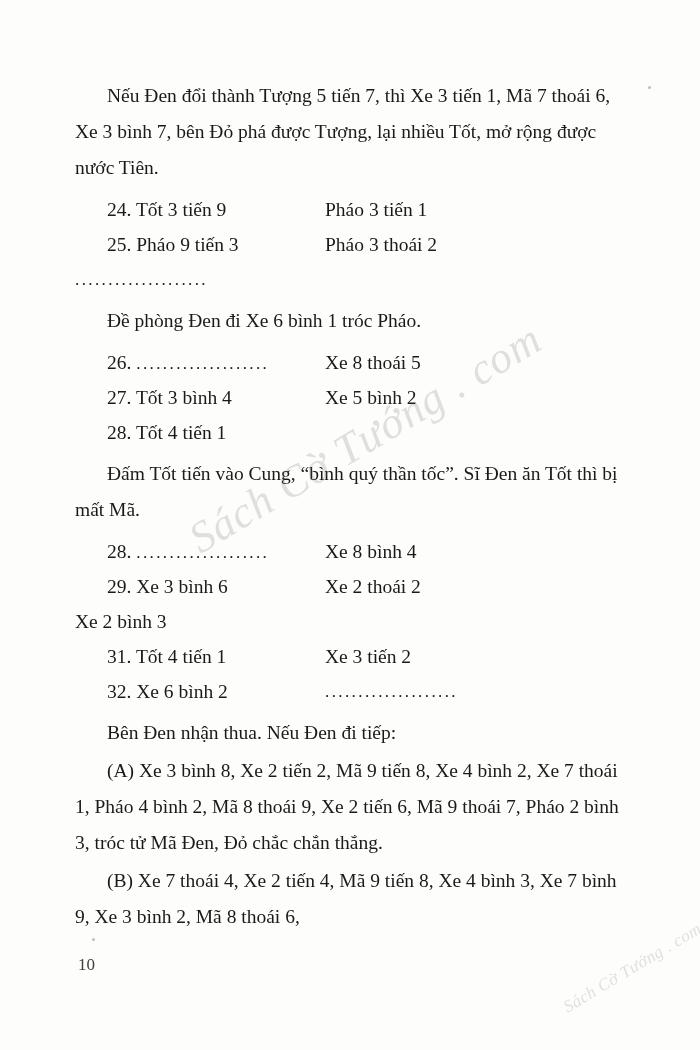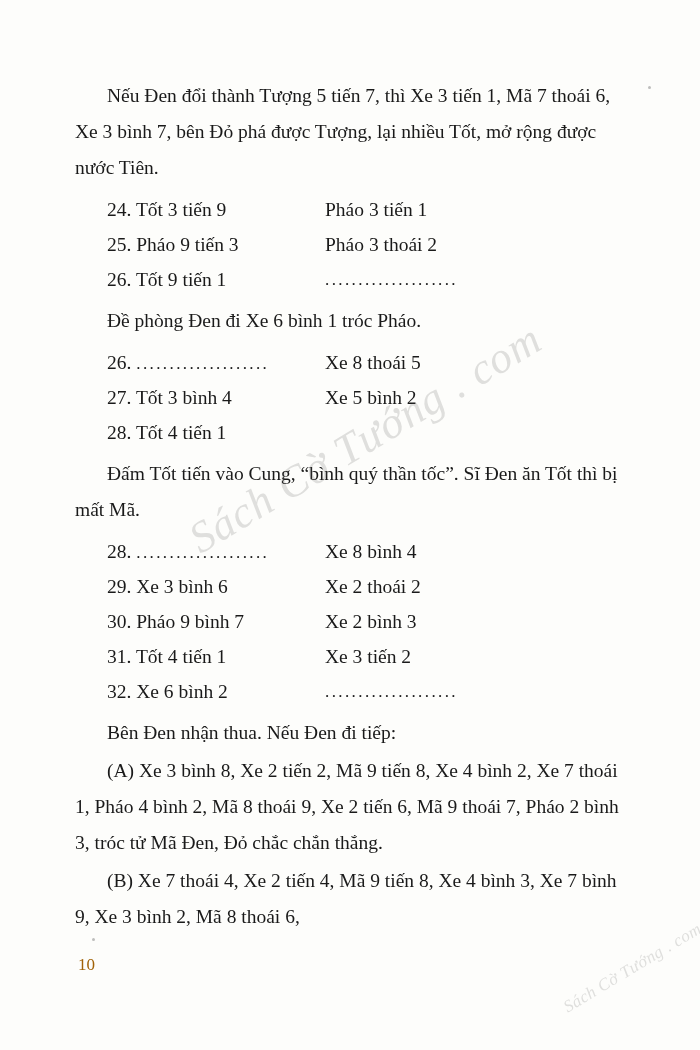--- a/index.html
+++ b/index.html
@@ -71,21 +71,21 @@
     margin-top: 4px;
     margin-bottom: 4px;
   }
 
   .page-number {
     position: absolute;
     left: 78px;
     top: 955px;
     font-size: 17px;
     font-family: "Liberation Serif", serif;
-    color: #a16207;
+    color: #404040;
   }
 
   
   .watermark {
     position: absolute;
     color: rgba(90, 90, 90, 0.18);
     font-family: "Liberation Serif", serif;
     font-style: italic;
     pointer-events: none;
     user-select: none;
@@ -130,21 +130,20 @@
     <div class="move-list">
       <div class="move-row">
         <span class="move-red"><span>24.</span> <span>Tốt 3 tiến 9</span></span>
         <span class="move-black">Pháo 3 tiến 1</span>
       </div>
       <div class="move-row">
         <span class="move-red"><span>25.</span> <span>Pháo 9 tiến 3</span></span>
         <span class="move-black">Pháo 3 thoái 2</span>
       </div>
       <div class="move-row">
-        <span class="move-red"><span>26.</span> <span>Tốt 9 tiến 1</span></span>
         <span class="move-black dots">....................</span>
       </div>
     </div>
 
     <p class="para para-block">Đề phòng Đen đi Xe 6 bình 1 tróc Pháo.</p>
 
     <div class="move-list">
       <div class="move-row">
         <span class="move-red"><span>26.</span> <span class="dots">....................</span></span>
         <span class="move-black">Xe 8 thoái 5</span>
@@ -164,21 +163,20 @@
     <div class="move-list">
       <div class="move-row">
         <span class="move-red"><span>28.</span> <span class="dots">....................</span></span>
         <span class="move-black">Xe 8 bình 4</span>
       </div>
       <div class="move-row">
         <span class="move-red"><span>29.</span> <span>Xe 3 bình 6</span></span>
         <span class="move-black">Xe 2 thoái 2</span>
       </div>
       <div class="move-row">
-        <span class="move-red"><span>30.</span> <span>Pháo 9 bình 7</span></span>
         <span class="move-black">Xe 2 bình 3</span>
       </div>
       <div class="move-row">
         <span class="move-red"><span>31.</span> <span>Tốt 4 tiến 1</span></span>
         <span class="move-black">Xe 3 tiến 2</span>
       </div>
       <div class="move-row">
         <span class="move-red"><span>32.</span> <span>Xe 6 bình 2</span></span>
         <span class="move-black dots">....................</span>
       </div>

